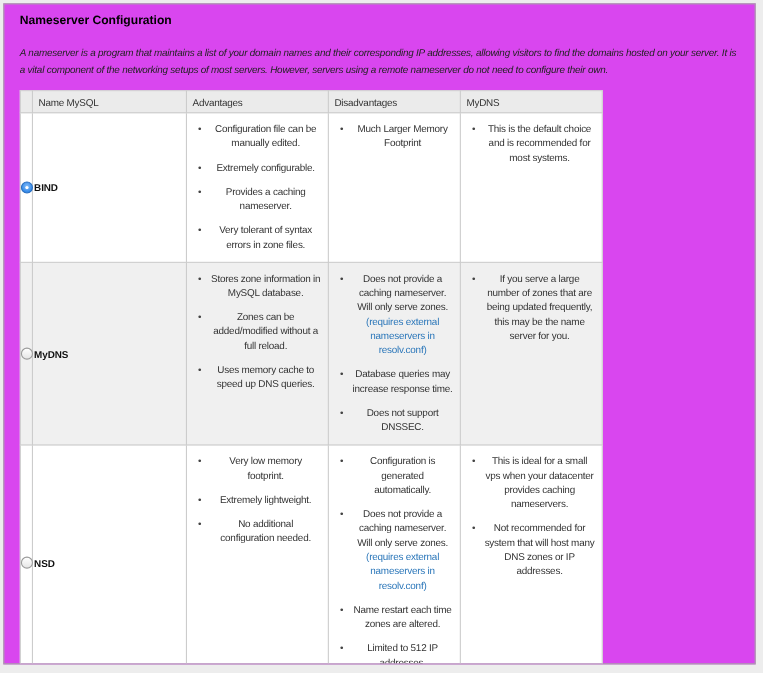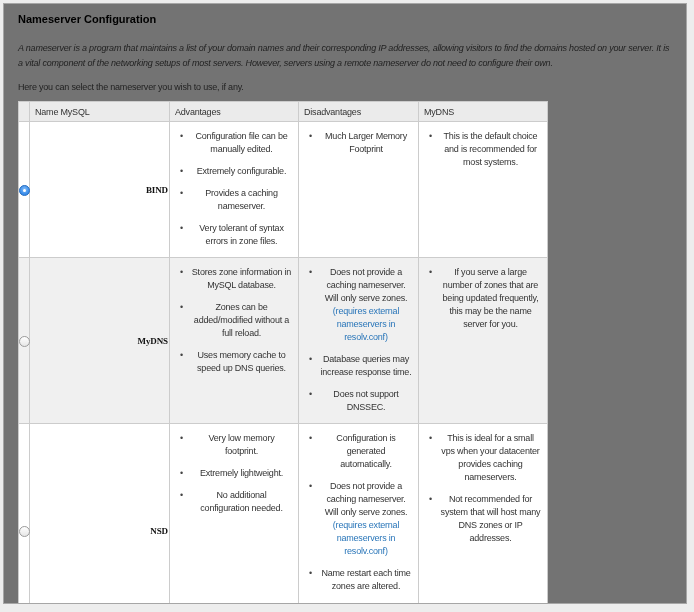--- a/index.html
+++ b/index.html
@@ -4,21 +4,21 @@
 <style>
   html,body { margin:0; padding:0; }
   body {
     width:694px; height:612px; position:relative;
     background:#ededed;
     font-family:"Liberation Sans", sans-serif;
     -webkit-font-smoothing:antialiased;
   }
   .panel {
     position:absolute; left:3px; top:3px; width:684px; height:601px;
-    box-sizing:border-box; background:#737373; border:1px solid #a6a6a6;
+    box-sizing:border-box; background:#d946ef; border:1px solid #a6a6a6;
     padding:9px 14px; overflow:hidden;
   }
   .title {
     font-size:11px; font-weight:bold; color:#000;
     margin:0 0 8px 0;
   }
   .desc {
     font-style:italic; font-size:9px; letter-spacing:-0.2px;
     line-height:15px; color:#222; margin:16px 0 11px 0; max-width:660px;
   }
@@ -35,22 +35,22 @@
   col.c-adv   { width:129px; }
   col.c-dis   { width:120px; }
   col.c-notes { width:129px; }
   thead th {
     background:#ebebeb; font-weight:normal; font-size:9px; letter-spacing:-0.2px;
     color:#333; text-align:left; height:20px; padding:0 0 0 5px;
   }
   thead th.radio-col { padding:0; }
   tbody td.radio-cell { text-align:center; vertical-align:middle; padding:0; }
   tbody td.name-cell {
-    text-align:right; vertical-align:middle; font-weight:bold;
-    font-size:9px; letter-spacing:-0.1px; color:#111;font-family:Liberation Serif, serif;
+    text-align:left; vertical-align:middle; font-weight:bold;
+    font-size:9px; letter-spacing:-0.1px; color:#111;
   }
   tbody td.list-cell {
     vertical-align:top; padding:8px 6px 0 9px;
     font-size:9px; letter-spacing:-0.2px; line-height:13px; color:#333;text-align:center;
   }
   tbody tr.alt td { background:#f0f0f0; }
   tr.r0 td { height:115px; }
   tr.r1 td { height:135px;margin-top:33px; }
   tr.r2 td { height:177px; }
   ul.blist { margin:0; padding:0; list-style:none; }
@@ -71,21 +71,20 @@
     position:absolute; left:50%; top:50%; width:3px; height:3px;
     margin:-1.5px 0 0 -1.5px; border-radius:50%; background:#fff;
   }
 </style>
 </head>
 <body>
 
 <div class="panel">
   <h1 class="title">Nameserver Configuration</h1>
   <p class="desc">A nameserver is a program that maintains a list of your domain names and their corresponding IP addresses, allowing visitors to find the domains hosted on your server. It is a vital component of the networking setups of most servers. However, servers using a remote nameserver do not need to configure their own.</p>
-  <p class="instruction">Here you can select the nameserver you wish to use, if any.</p>
 
   <table class="ns">
     <colgroup>
       <col class="c-radio">
         <col class="c-name">
         <col class="c-adv">
         <col class="c-dis">
         <col class="c-notes">
     </colgroup>
     <thead>

